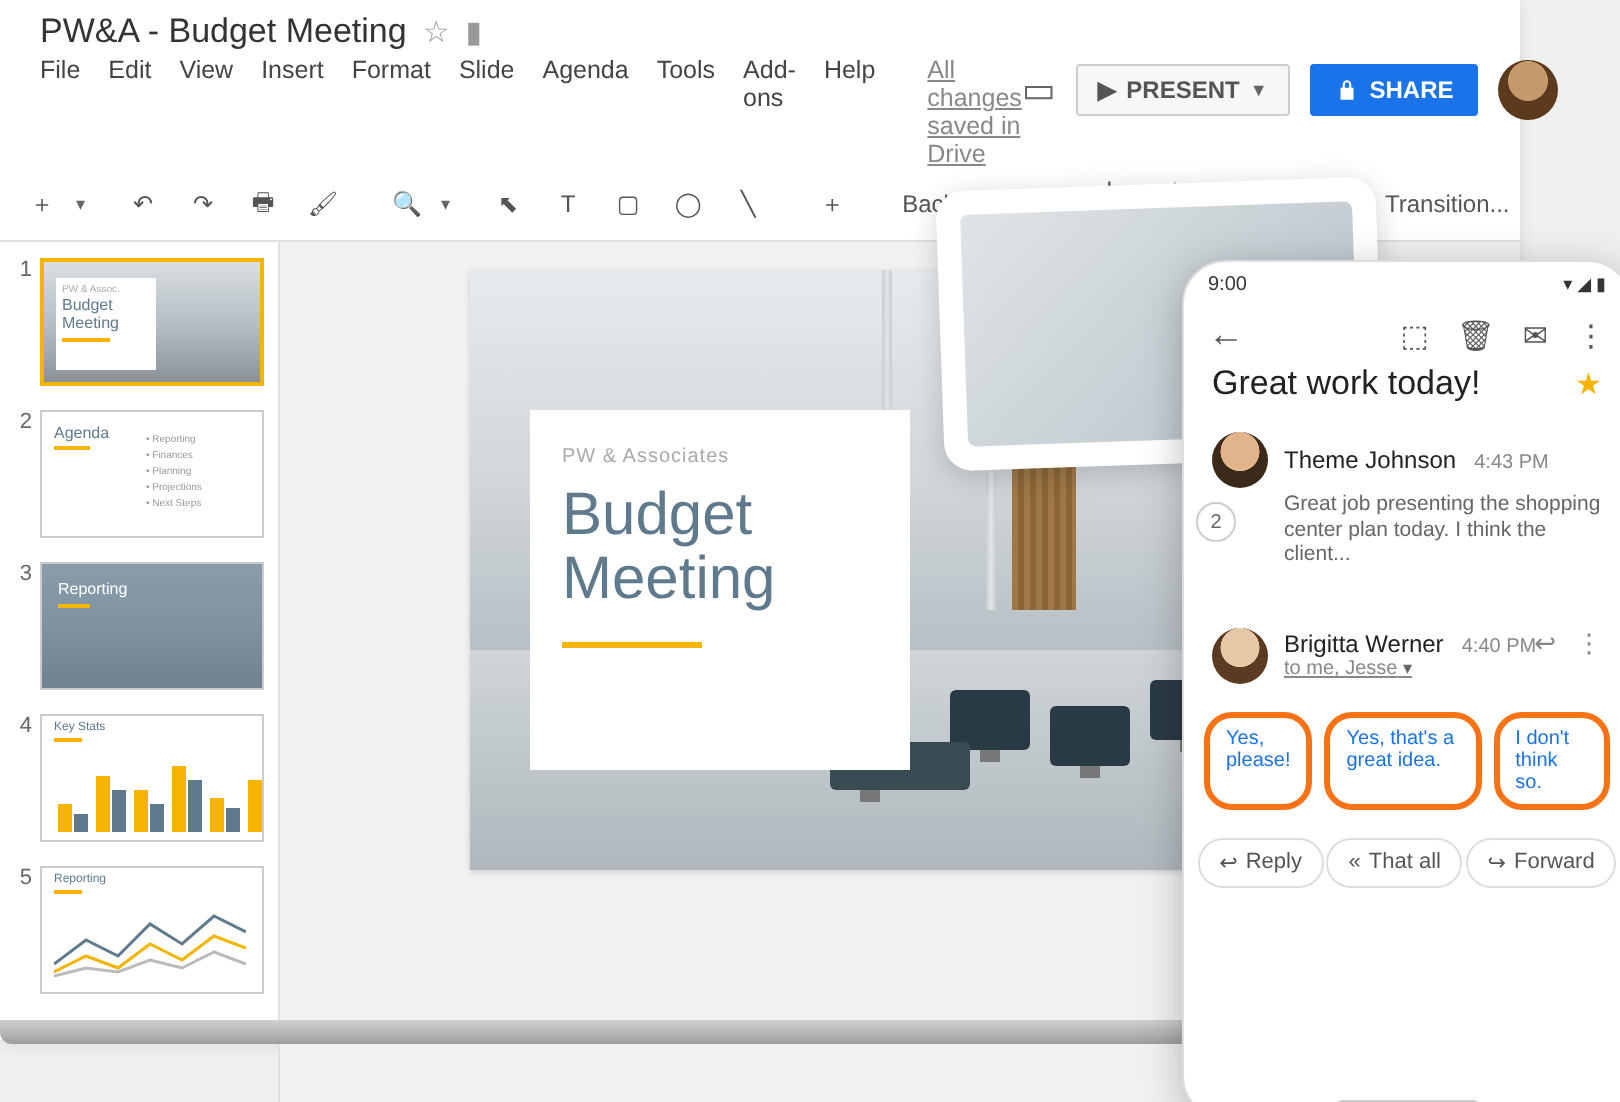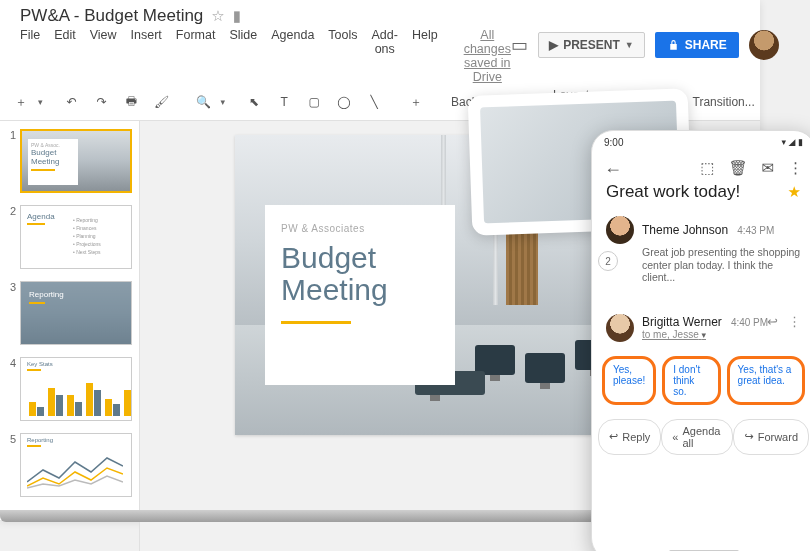--- a/index.html
+++ b/index.html
@@ -3,21 +3,21 @@
 <meta charset="utf-8">
 <style>
   * { box-sizing: border-box; margin: 0; padding: 0; font-family: Arial, Helvetica, sans-serif; }
   body { width: 810px; height: 551px; overflow: hidden; background: #f0f0f0; position: relative; }
 
   
   .slides-app { position: absolute; top: 0; left: 0; width: 760px; height: 520px; background: #fff; box-shadow: 0 2px 8px rgba(0,0,0,0.1); }
   .header { display: flex; align-items: center; padding: 6px 10px 0 10px; }
   .logo { width: 28px; height: 28px; background: #f4b400; border-radius: 4px; position: relative; margin-right: 10px; }
   .logo::after { content:""; position:absolute; inset:6px; background:#fff; border-radius:2px; }
-  .title-area { flex: 1; text-align: center; }
+  .title-area { flex: 1; }
   .doc-title { font-size: 17px; color: #333; }
   .title-row { display:flex; align-items:center; gap:8px; }
   .star-icon, .folder-icon { color:#999; font-size:15px; }
   .menu-row { display:flex; gap:14px; font-size:12.5px; color:#444; margin-top:2px; }
   .menu-item { cursor:pointer; }
   .saved-status { color:#888; text-decoration: underline; font-size:12.5px; }
   .header-right { display:flex; align-items:center; gap:10px; margin-left:auto; }
   .present-btn { display:flex; align-items:center; gap:5px; border:1px solid #ccc; background:#f7f7f7; padding:5px 10px; font-size:12px; font-weight:bold; color:#555; border-radius:2px; cursor:pointer; }
   .share-btn { display:flex; align-items:center; gap:5px; background:#1a73e8; color:#fff; padding:6px 12px; font-size:12px; font-weight:bold; border:none; border-radius:2px; cursor:pointer; }
   .avatar { width:30px; height:30px; border-radius:50%; background: radial-gradient(circle at 50% 35%, #c49a6c 0 40%, #5b3a1e 41% 100%); }
@@ -339,32 +339,32 @@
       </div>
     </div>
     <div class="reply-icons">
       <span>↩</span>
       <span>⋮</span>
     </div>
   </div>
 
   <div class="smart-replies">
     <div class="chip">Yes, please!</div>
+    <div class="chip">Yes, that's a great idea.</div>
     <div class="chip">I don't think so.</div>
-    <div class="chip">Yes, that's a great idea.</div>
   </div>
 
   <div class="reply-actions">
     <div class="ract">
         <span>↩</span>
         <span>Reply</span>
       </div>
     <div class="ract">
         <span>«</span>
-        <span>Agenda all</span>
+        <span>That all</span>
       </div>
     <div class="ract">
         <span>↪</span>
         <span>Forward</span>
       </div>
   </div>
   <div class="phone-home"></div>
 </div>
 
 </body></html>

